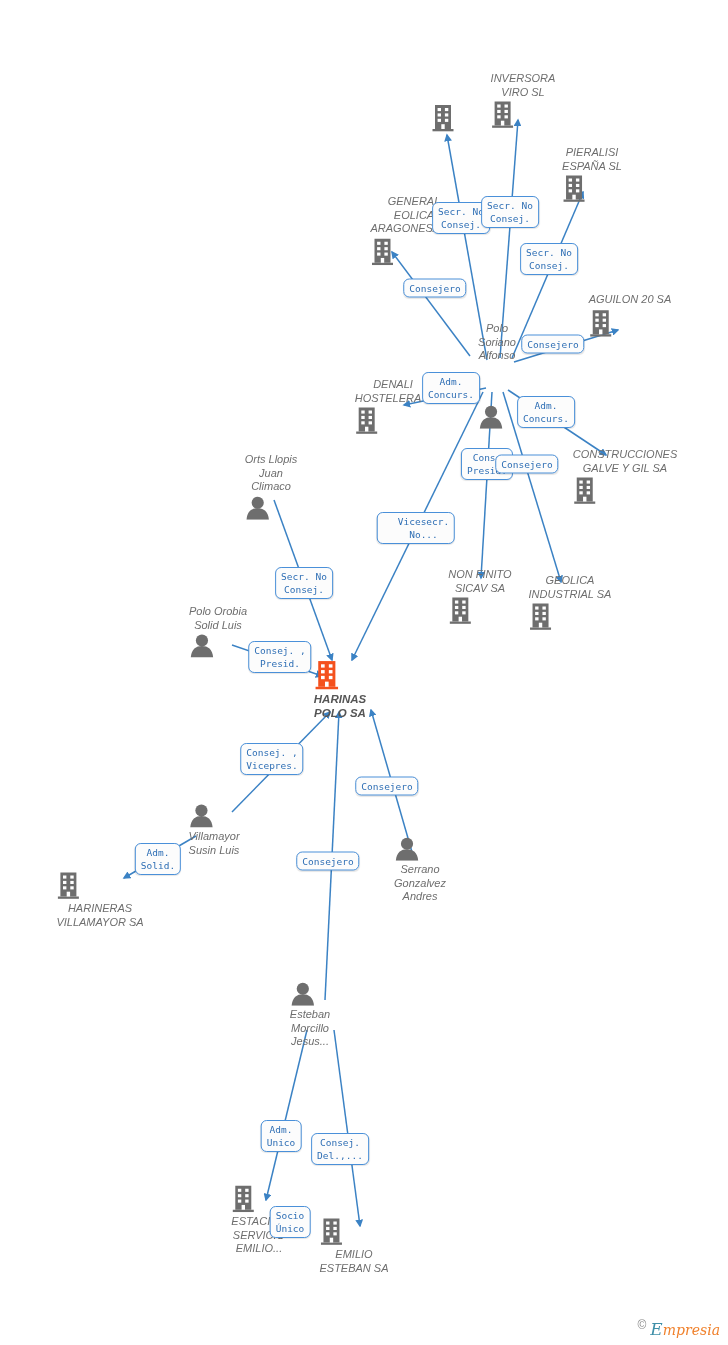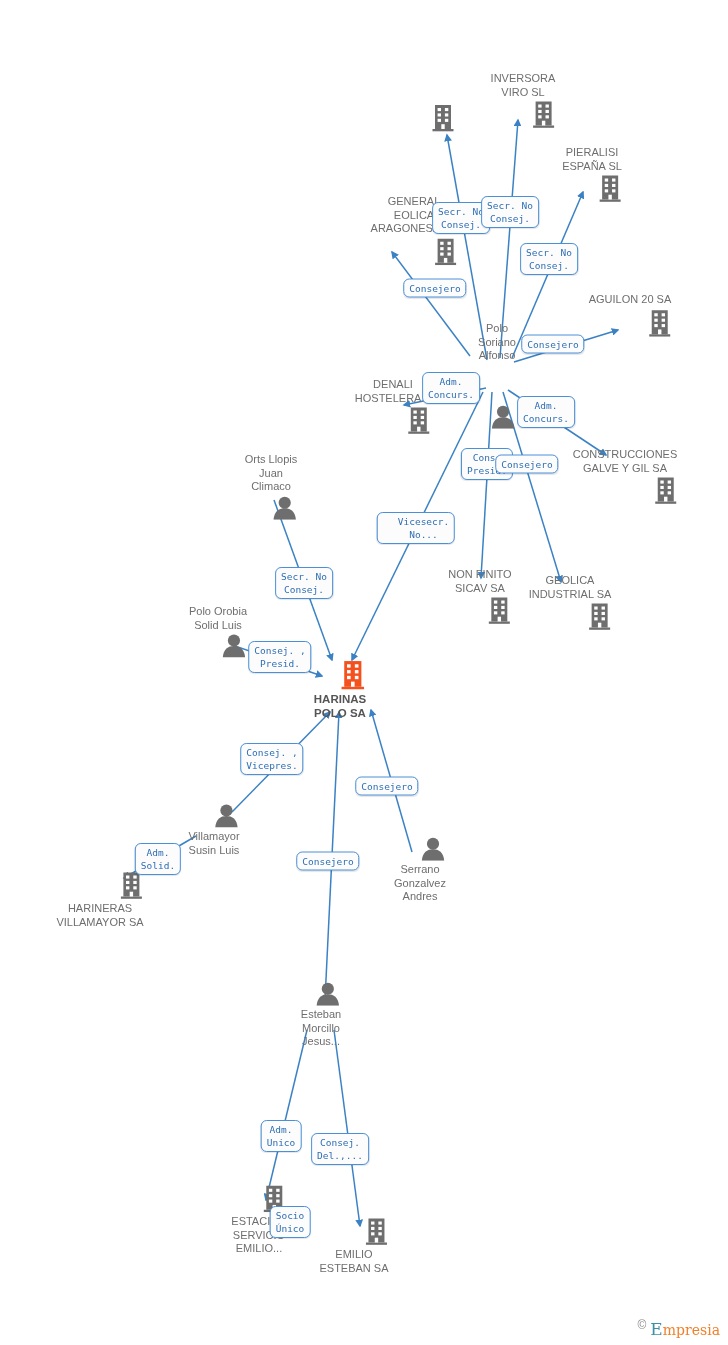--- a/index.html
+++ b/index.html
@@ -22,22 +22,23 @@
     left: 0;
     top: 0;
     width: 728px;
     height: 1345px;
   }
   .node {
     position: absolute;
     transform: translate(-50%, -50%);
     display: flex;
     flex-direction: column;
-    align-items: flex-end;
+    align-items: flex-start;
     cursor: pointer;
+    font-style: italic;
   }
   .node .glyph {
     line-height: 0;
   }
   .node .label {
     margin-top: 2px;
     font-size: 11px;
     line-height: 13.5px;
     color: #6e6e6e;
     text-align: center;
@@ -80,20 +81,21 @@
     gap: 4px;
     font-size: 13px;
   }
   .watermark .copy {
     color: #8a8a8a;
     font-size: 12px;
   }
   .watermark .brand {
     color: #f0812c;
     font-family: "DejaVu Serif", serif;
+    font-style: italic;
     font-size: 14px;
     margin-top: 9px;
   }
   .watermark .brand .cap {
     color: #3f8fa8;
     font-size: 17px;
   }
 </style>
 </head>
 <body>
@@ -328,21 +330,21 @@
       </div>
       <div class="node person" style="left: 420px; top: 870px;">
         <span class="glyph"><svg width="26" height="24" viewBox="0 0 26 24" xmlns="http://www.w3.org/2000/svg">
             <circle cx="13" cy="7" r="6.1" fill="#6e6e6e"></circle>
             <path d="M1.8 24 C2.4 15.4 7.2 12.4 13 12.4 C18.8 12.4 23.6 15.4 24.2 24 Z" fill="#6e6e6e"></path>
           </svg></span>
         <div class="label">Serrano
 Gonzalvez
 Andres</div>
       </div>
-      <div class="node person" style="left: 321px; top: 1015px;">
+      <div class="node person" style="left: 310px; top: 1015px;">
         <span class="glyph"><svg width="26" height="24" viewBox="0 0 26 24" xmlns="http://www.w3.org/2000/svg">
             <circle cx="13" cy="7" r="6.1" fill="#6e6e6e"></circle>
             <path d="M1.8 24 C2.4 15.4 7.2 12.4 13 12.4 C18.8 12.4 23.6 15.4 24.2 24 Z" fill="#6e6e6e"></path>
           </svg></span>
         <div class="label">Esteban
 Morcillo
 Jesus...</div>
       </div>
       <div class="node company" style="left: 259px; top: 1220px;">
         <span class="glyph"><svg width="24" height="28" viewBox="0 0 24 28" xmlns="http://www.w3.org/2000/svg">

